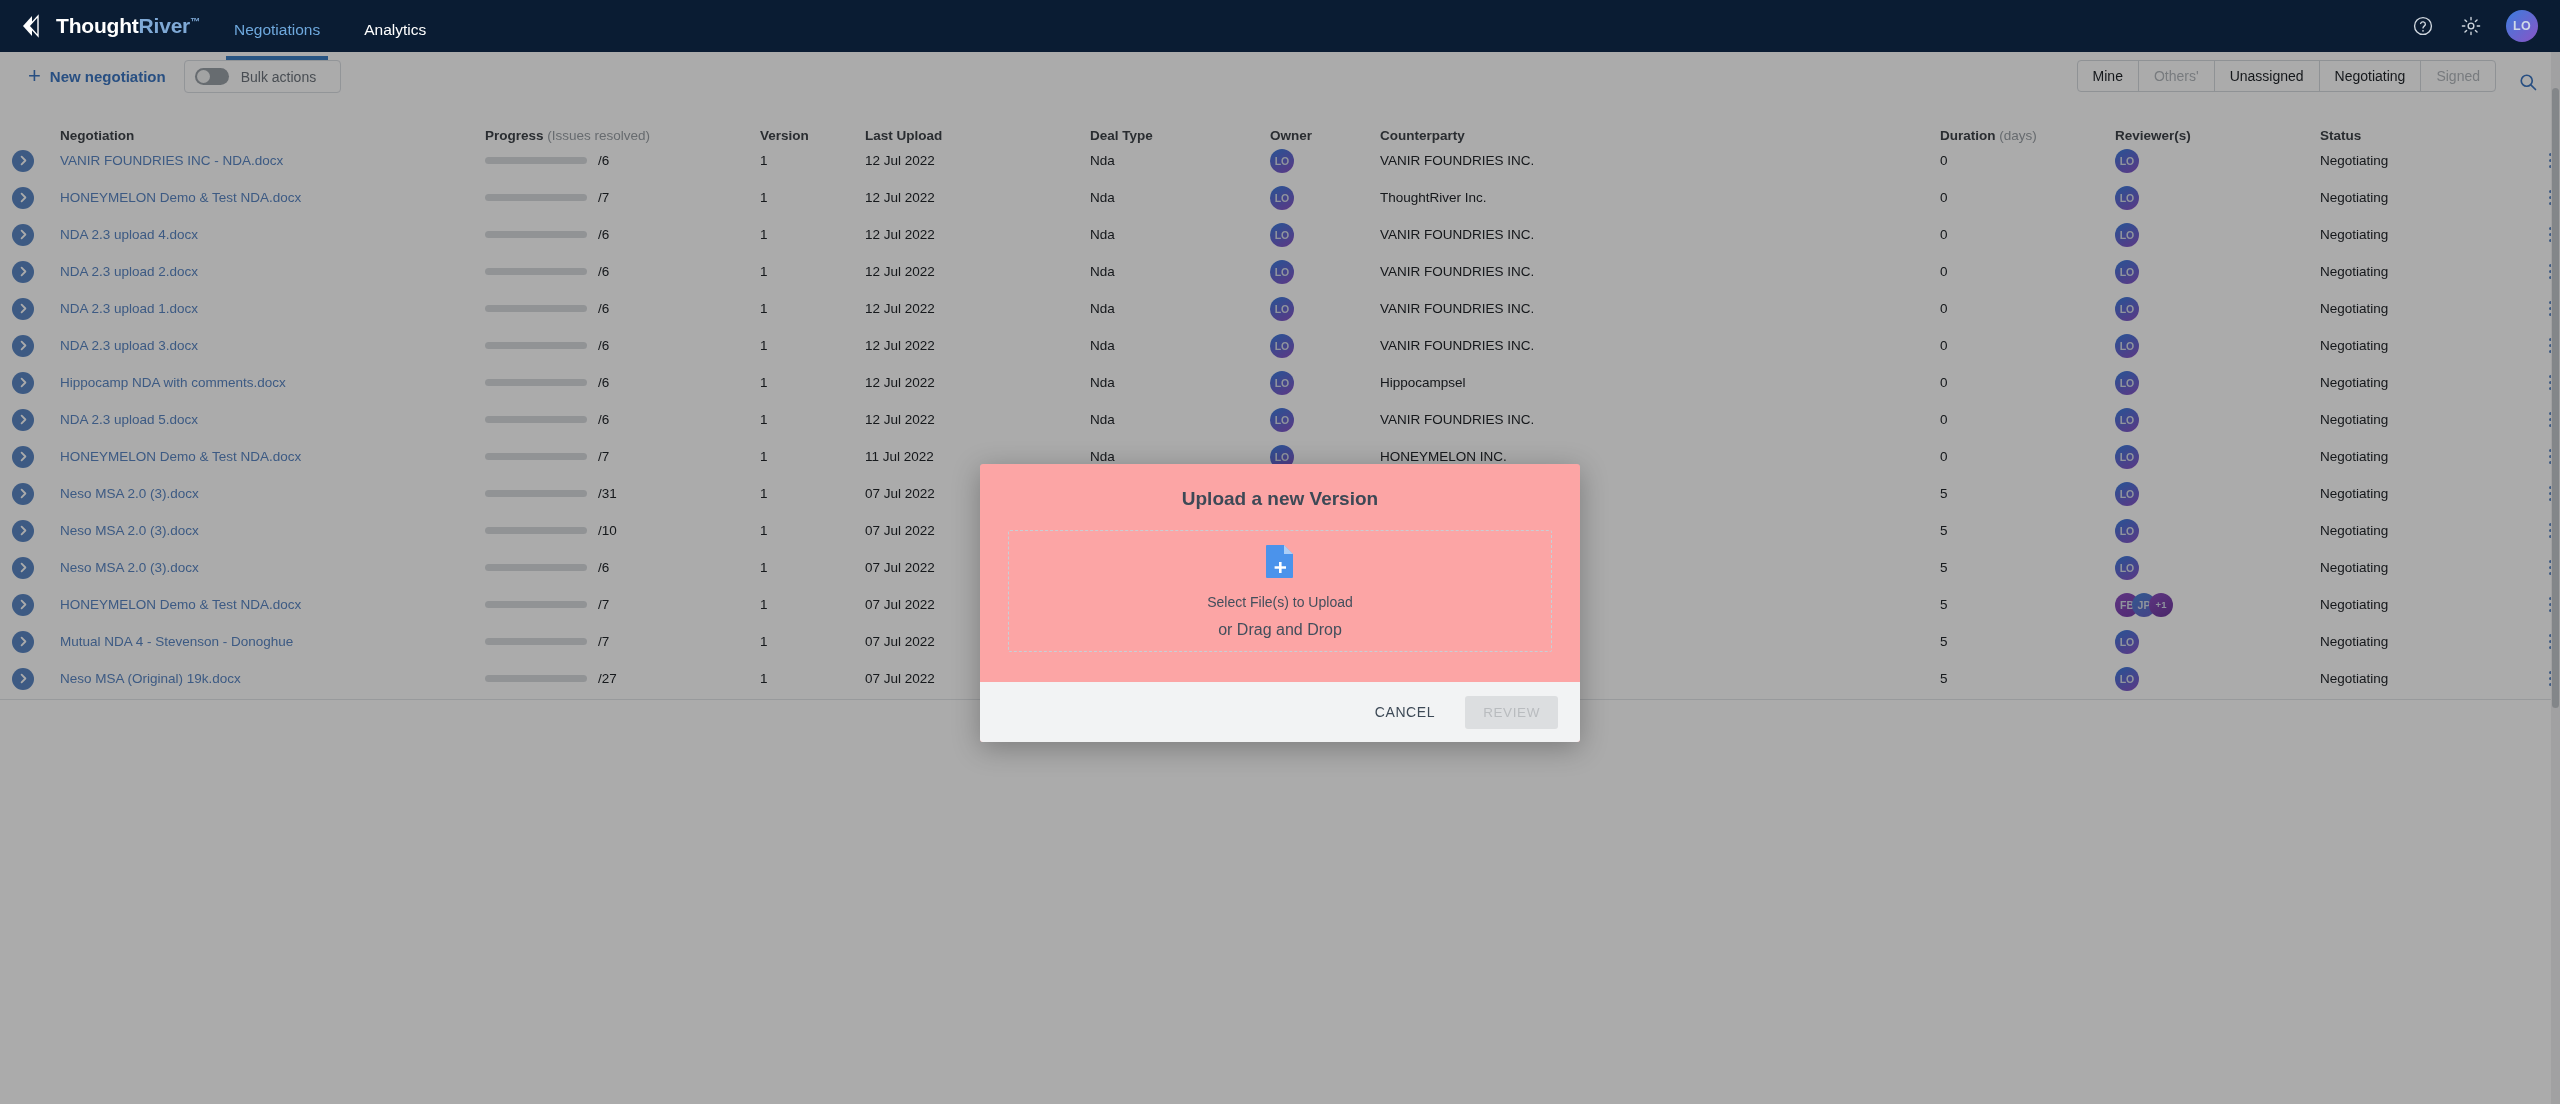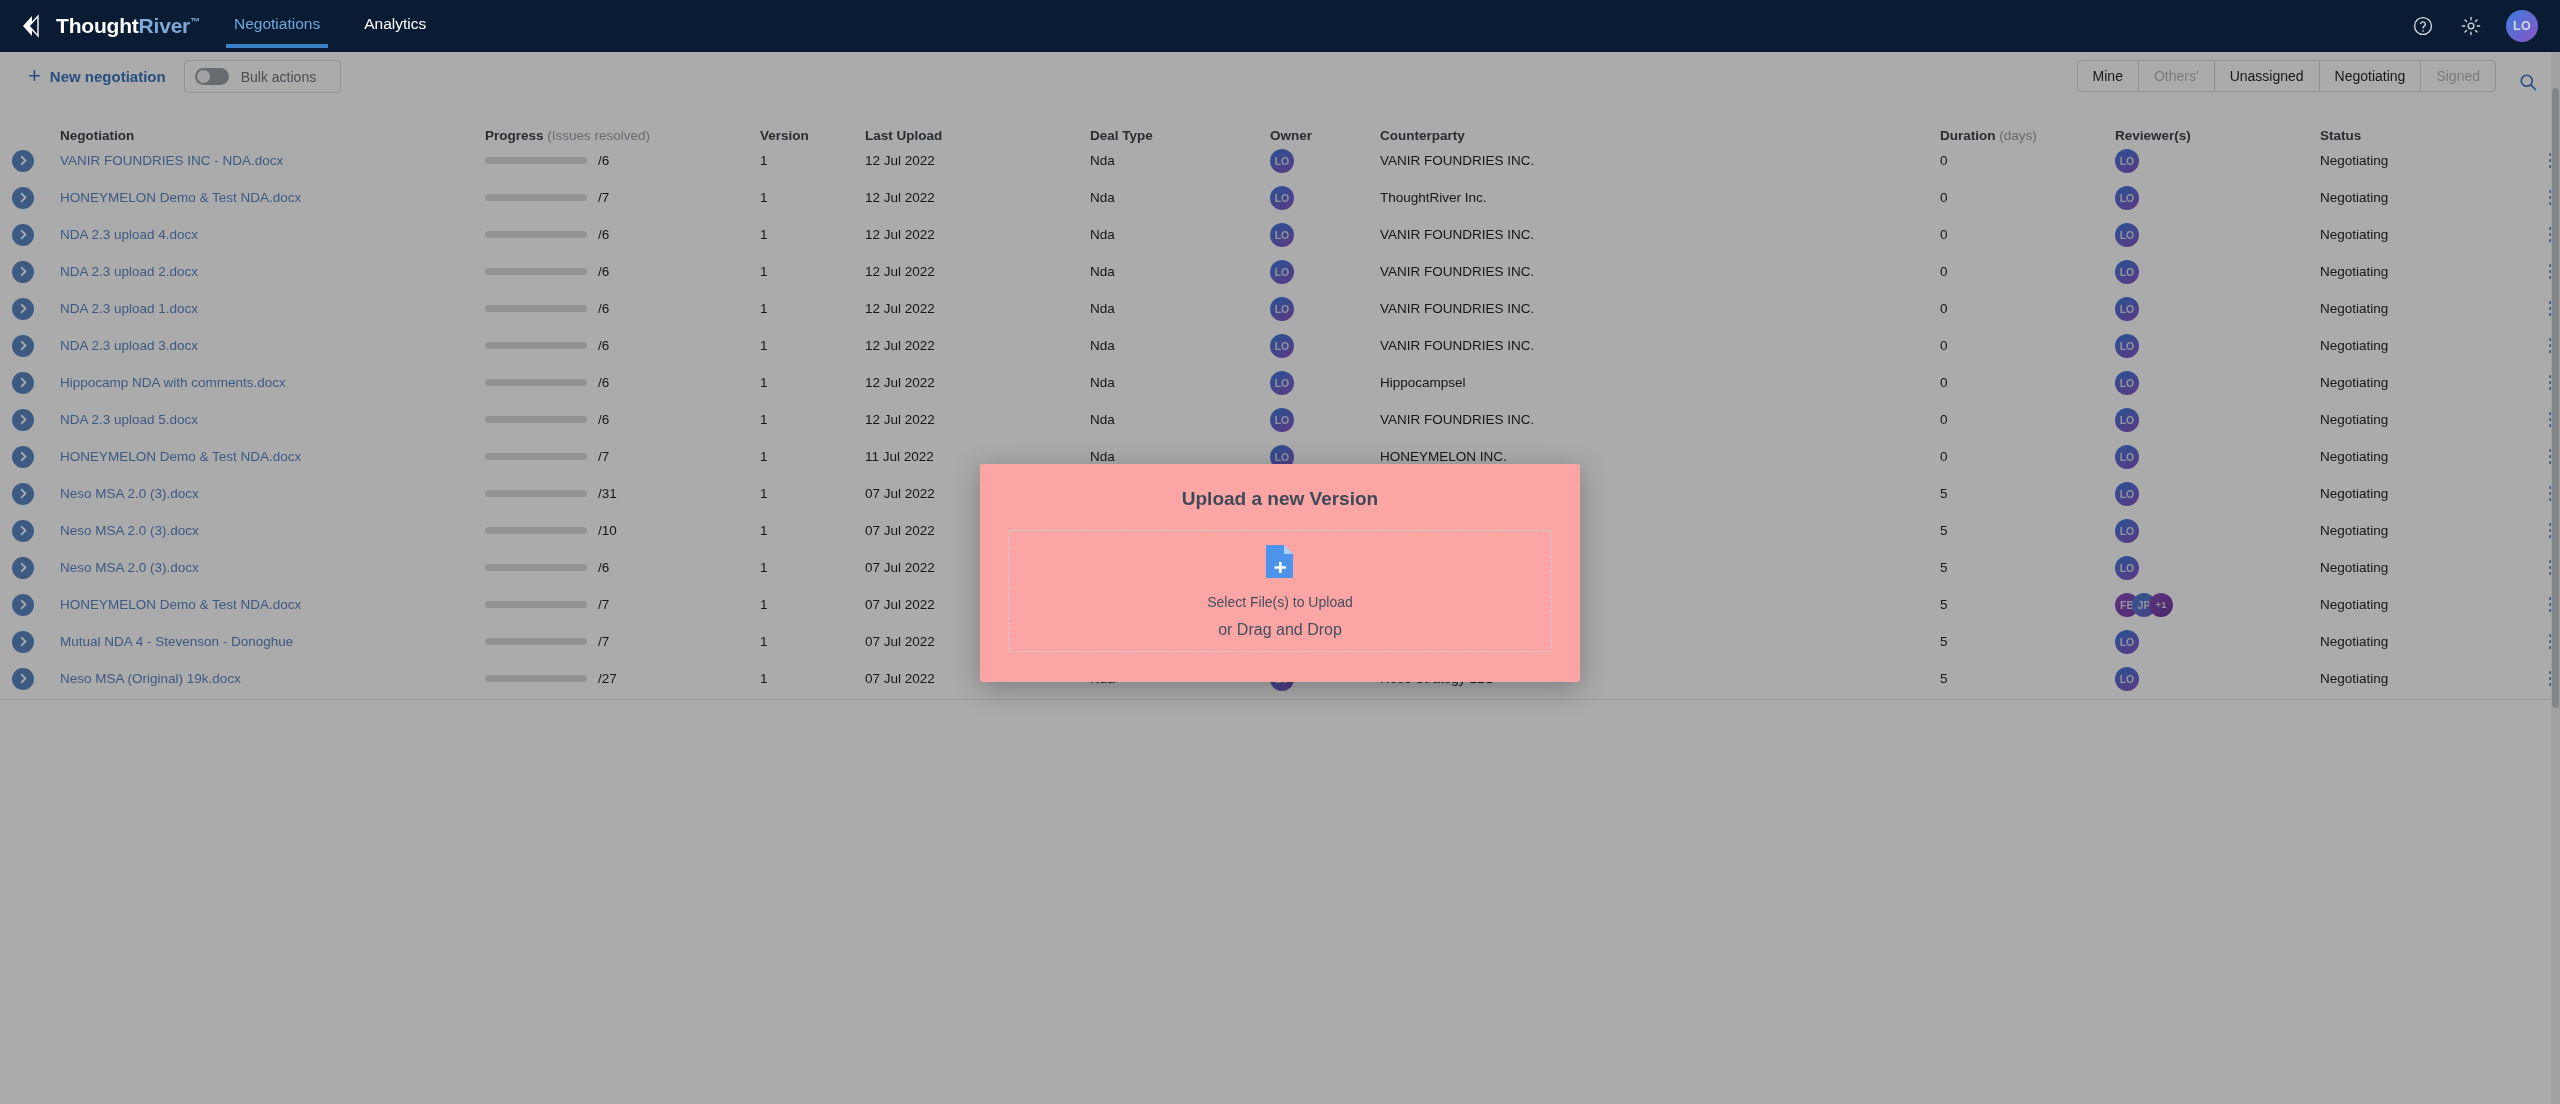--- a/index.html
+++ b/index.html
@@ -17,21 +17,21 @@
   }
   .brand { display: flex; align-items: center; gap: 10px; padding-left: 20px; width: 170px; }
   .brand-mark { width: 26px; height: 26px; flex: 0 0 26px; }
   .brand-text { font-size: 21px; font-weight: bold; letter-spacing: -0.2px; white-space: nowrap; }
   .brand-text .t1 { color: #ffffff; }
   .brand-text .t2 { color: #7fa9d6; }
   .brand-tm { color: #7fa9d6; font-size: 10px; vertical-align: super; }
   .nav { display: flex; align-items: stretch; height: 52px; margin-left: 42px; }
   .nav-item {
     display: flex; align-items: center; padding: 0 22px;
-    font-size: 15.5px; color: #ffffff; height: 48px; cursor: pointer;
+    font-size: 15.5px; color: #ffffff; height: 60px; cursor: pointer;
     position: relative;
   }
   .nav-item.active { color: #6ea8dd; }
   .nav-item.active::after {
     content: ""; position: absolute; left: 14px; right: 14px; bottom: 0;
     height: 4px; background: #3d7fc4;
   }
   .topbar-right { margin-left: auto; display: flex; align-items: center; gap: 22px; padding-right: 22px; }
   .icon-btn { width: 26px; height: 26px; display: flex; align-items: center; justify-content: center; cursor: pointer; }
   .avatar {
@@ -793,15 +793,19 @@
       <span class="file-icon">
         <svg width="30" height="36" viewBox="0 0 30 36">
           <path d="M2 2h17l9 9v23a1 1 0 0 1-1 1H2a1 1 0 0 1-1-1V3a1 1 0 0 1 1-1z" fill="#4b93eb"></path>
           <path d="M19 2l9 9h-9z" fill="#ffffff" opacity="0.55"></path>
           <path d="M14 19h2.6v4.2H21v2.6h-4.4V30H14v-4.2H9.6v-2.6H14z" fill="#ffffff"></path>
         </svg>
       </span>
       <div class="dz-main">Select File(s) to Upload</div>
       <div class="dz-sub">or Drag and Drop</div>
     </div>
+    <div class="modal-footer">
+      <button class="btn-cancel">CANCEL</button>
+      <button class="btn-review">REVIEW</button>
+    </div>
   </div>
 
 </div>
 
 </body></html>

